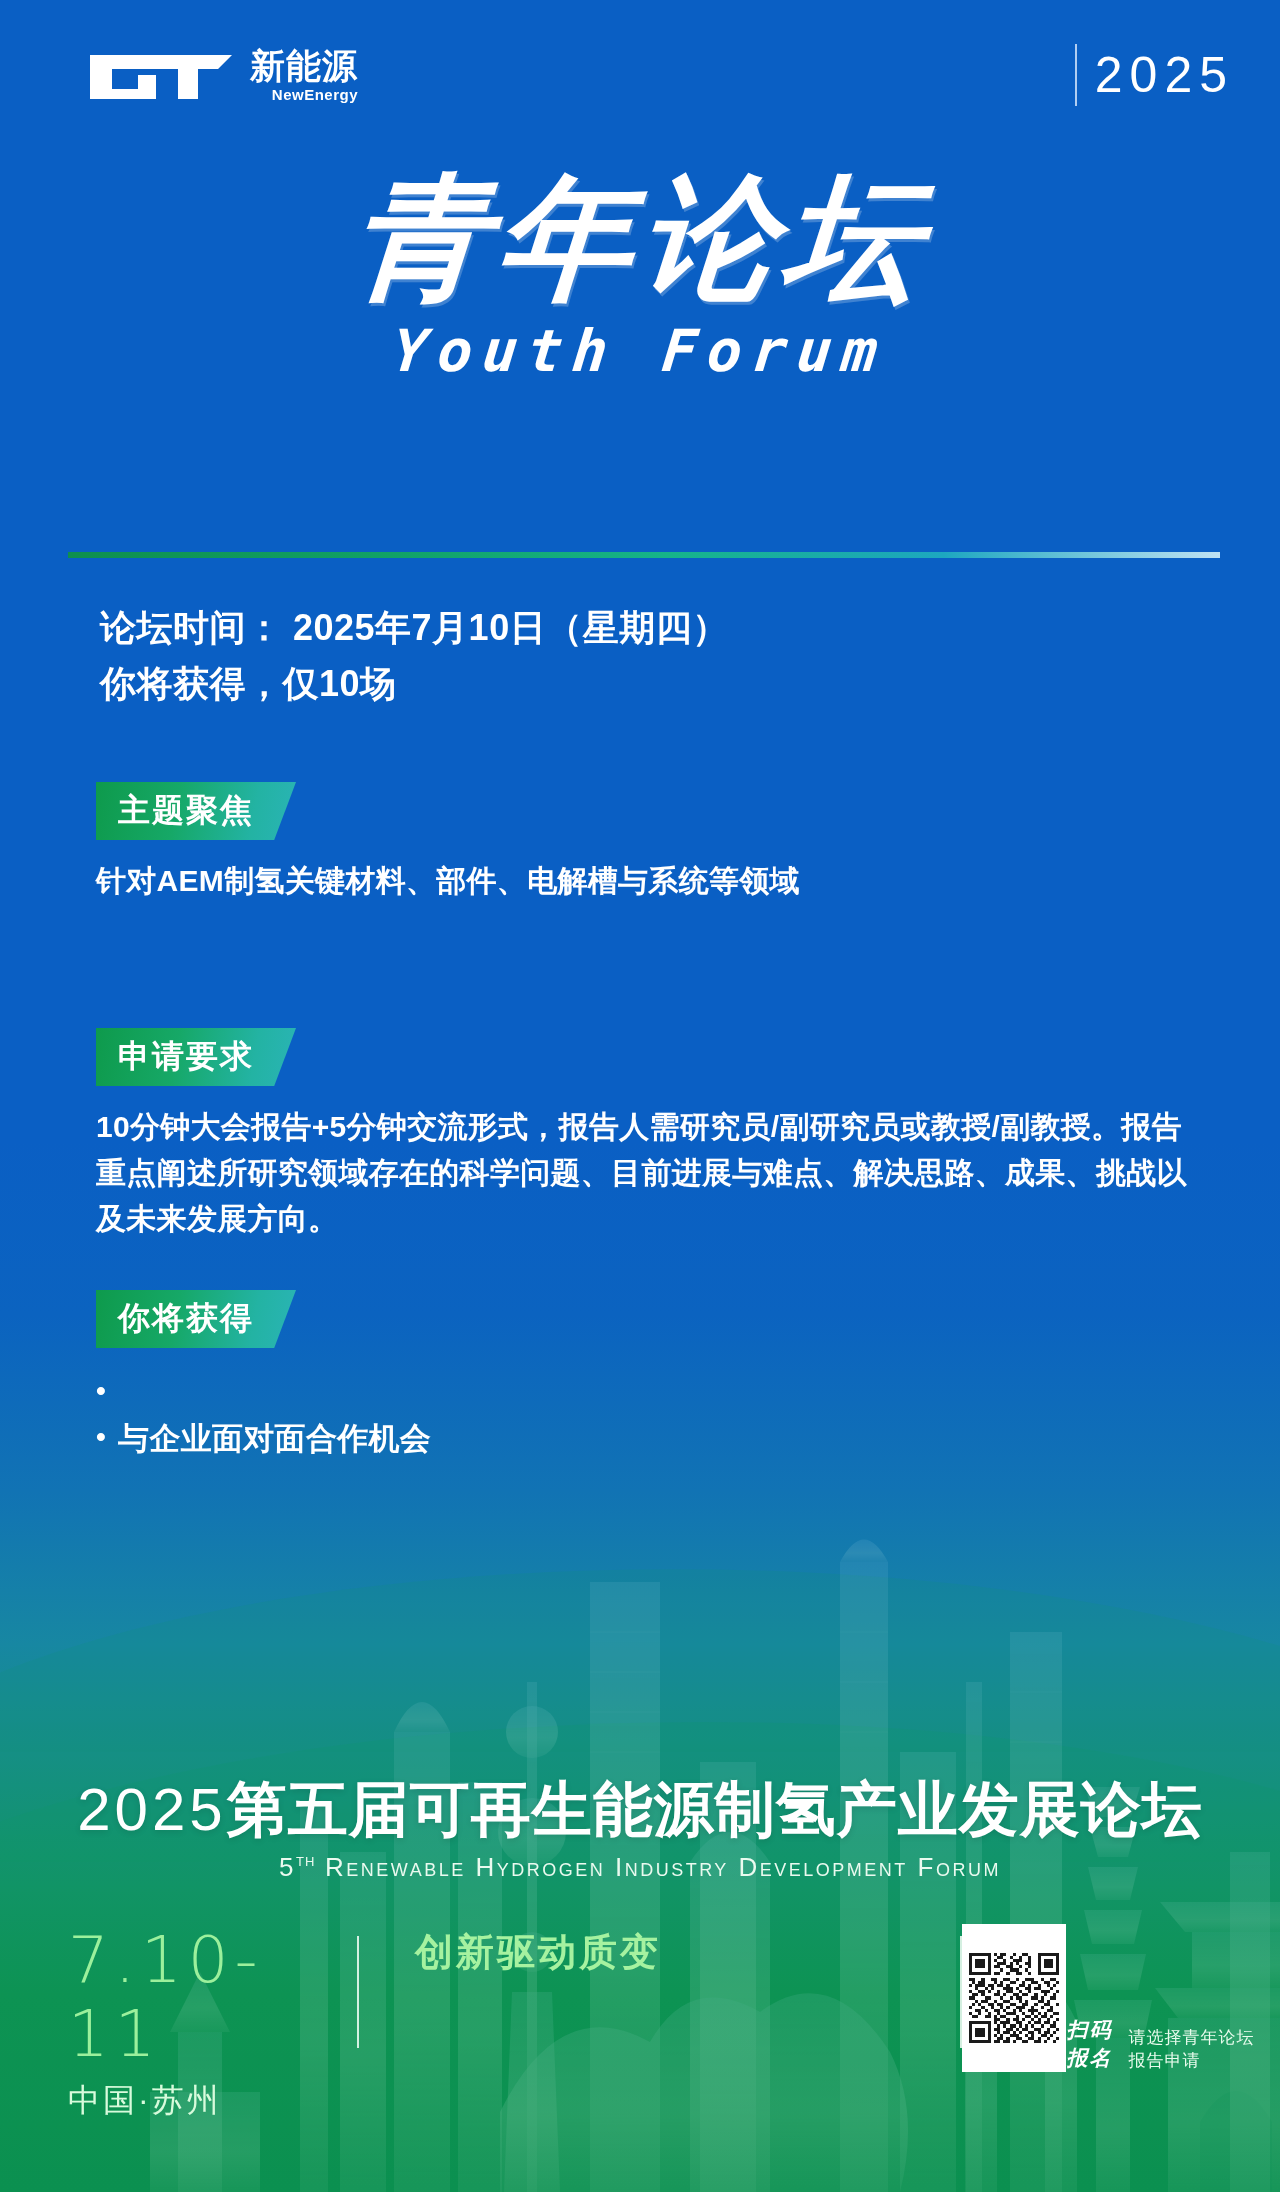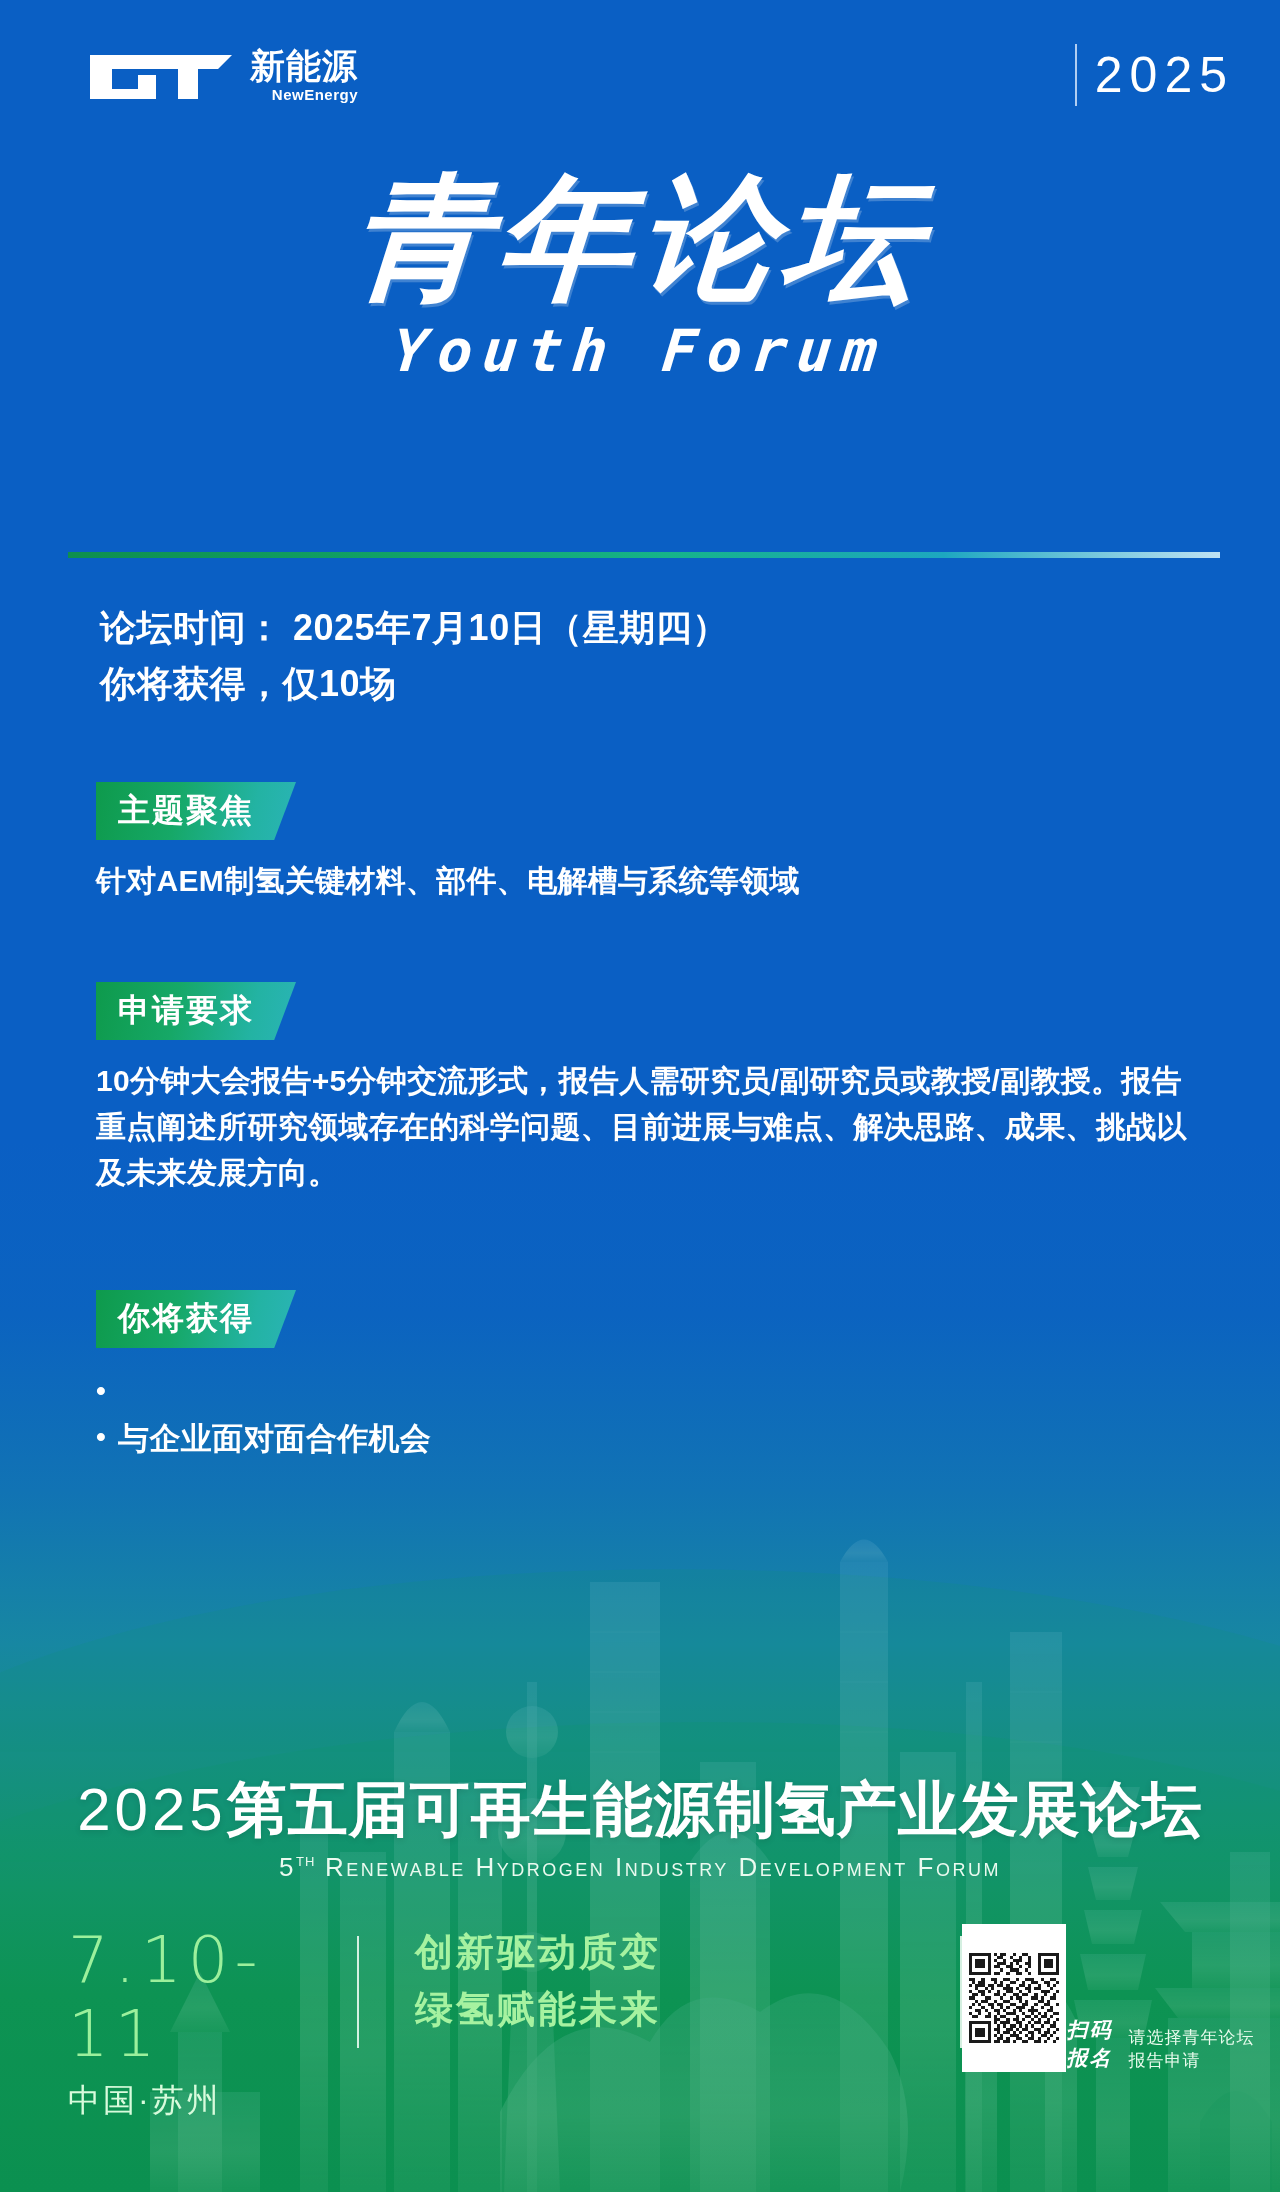--- a/index.html
+++ b/index.html
@@ -108,21 +108,21 @@
     letter-spacing:.3px;margin-top:18px;
   }
   .bullets{margin-top:20px;}
   .bullet{
     color:#fff;font-size:31px;font-weight:bold;line-height:1.6;
     letter-spacing:.3px;display:flex;gap:12px;align-items:flex-start;
   }
   .dot{font-size:28px;line-height:1.62;}
 
   #sec-focus{top:782px;}
-  #sec-req{top:982px;}
+  #sec-req{top:1028px;}
   #sec-gain{top:1290px;}
 
   
   .bottom{
     position:absolute;left:0;right:0;bottom:0;height:450px;
   }
   .foot-title{
     position:absolute;left:0;right:0;top:28px;text-align:center;
     color:#ffffff;font-size:60px;font-weight:bold;letter-spacing:1px;
     text-shadow:0 2px 6px rgba(0,0,0,.12);
@@ -332,21 +332,20 @@
 
       <div class="foot-date">
         <div class="fd-num">7.10-11</div>
         <div class="fd-city">中国·苏州</div>
       </div>
 
       <div class="vline"></div>
 
       <div class="foot-slogan">
         <div class="slogan-line">创新驱动质变</div>
-        <div class="slogan-line">绿氢赋能未来</div>
       </div>
 
       <div class="vline"></div>
 
       <div class="foot-qr">
         <div class="qr-box">
           <svg viewBox="0 0 29 29" shape-rendering="crispEdges">
             <rect width="29" height="29" fill="#ffffff"></rect>
             <g fill="#1a1a1a">
               <rect x="0" y="0" width="7" height="1"></rect>

